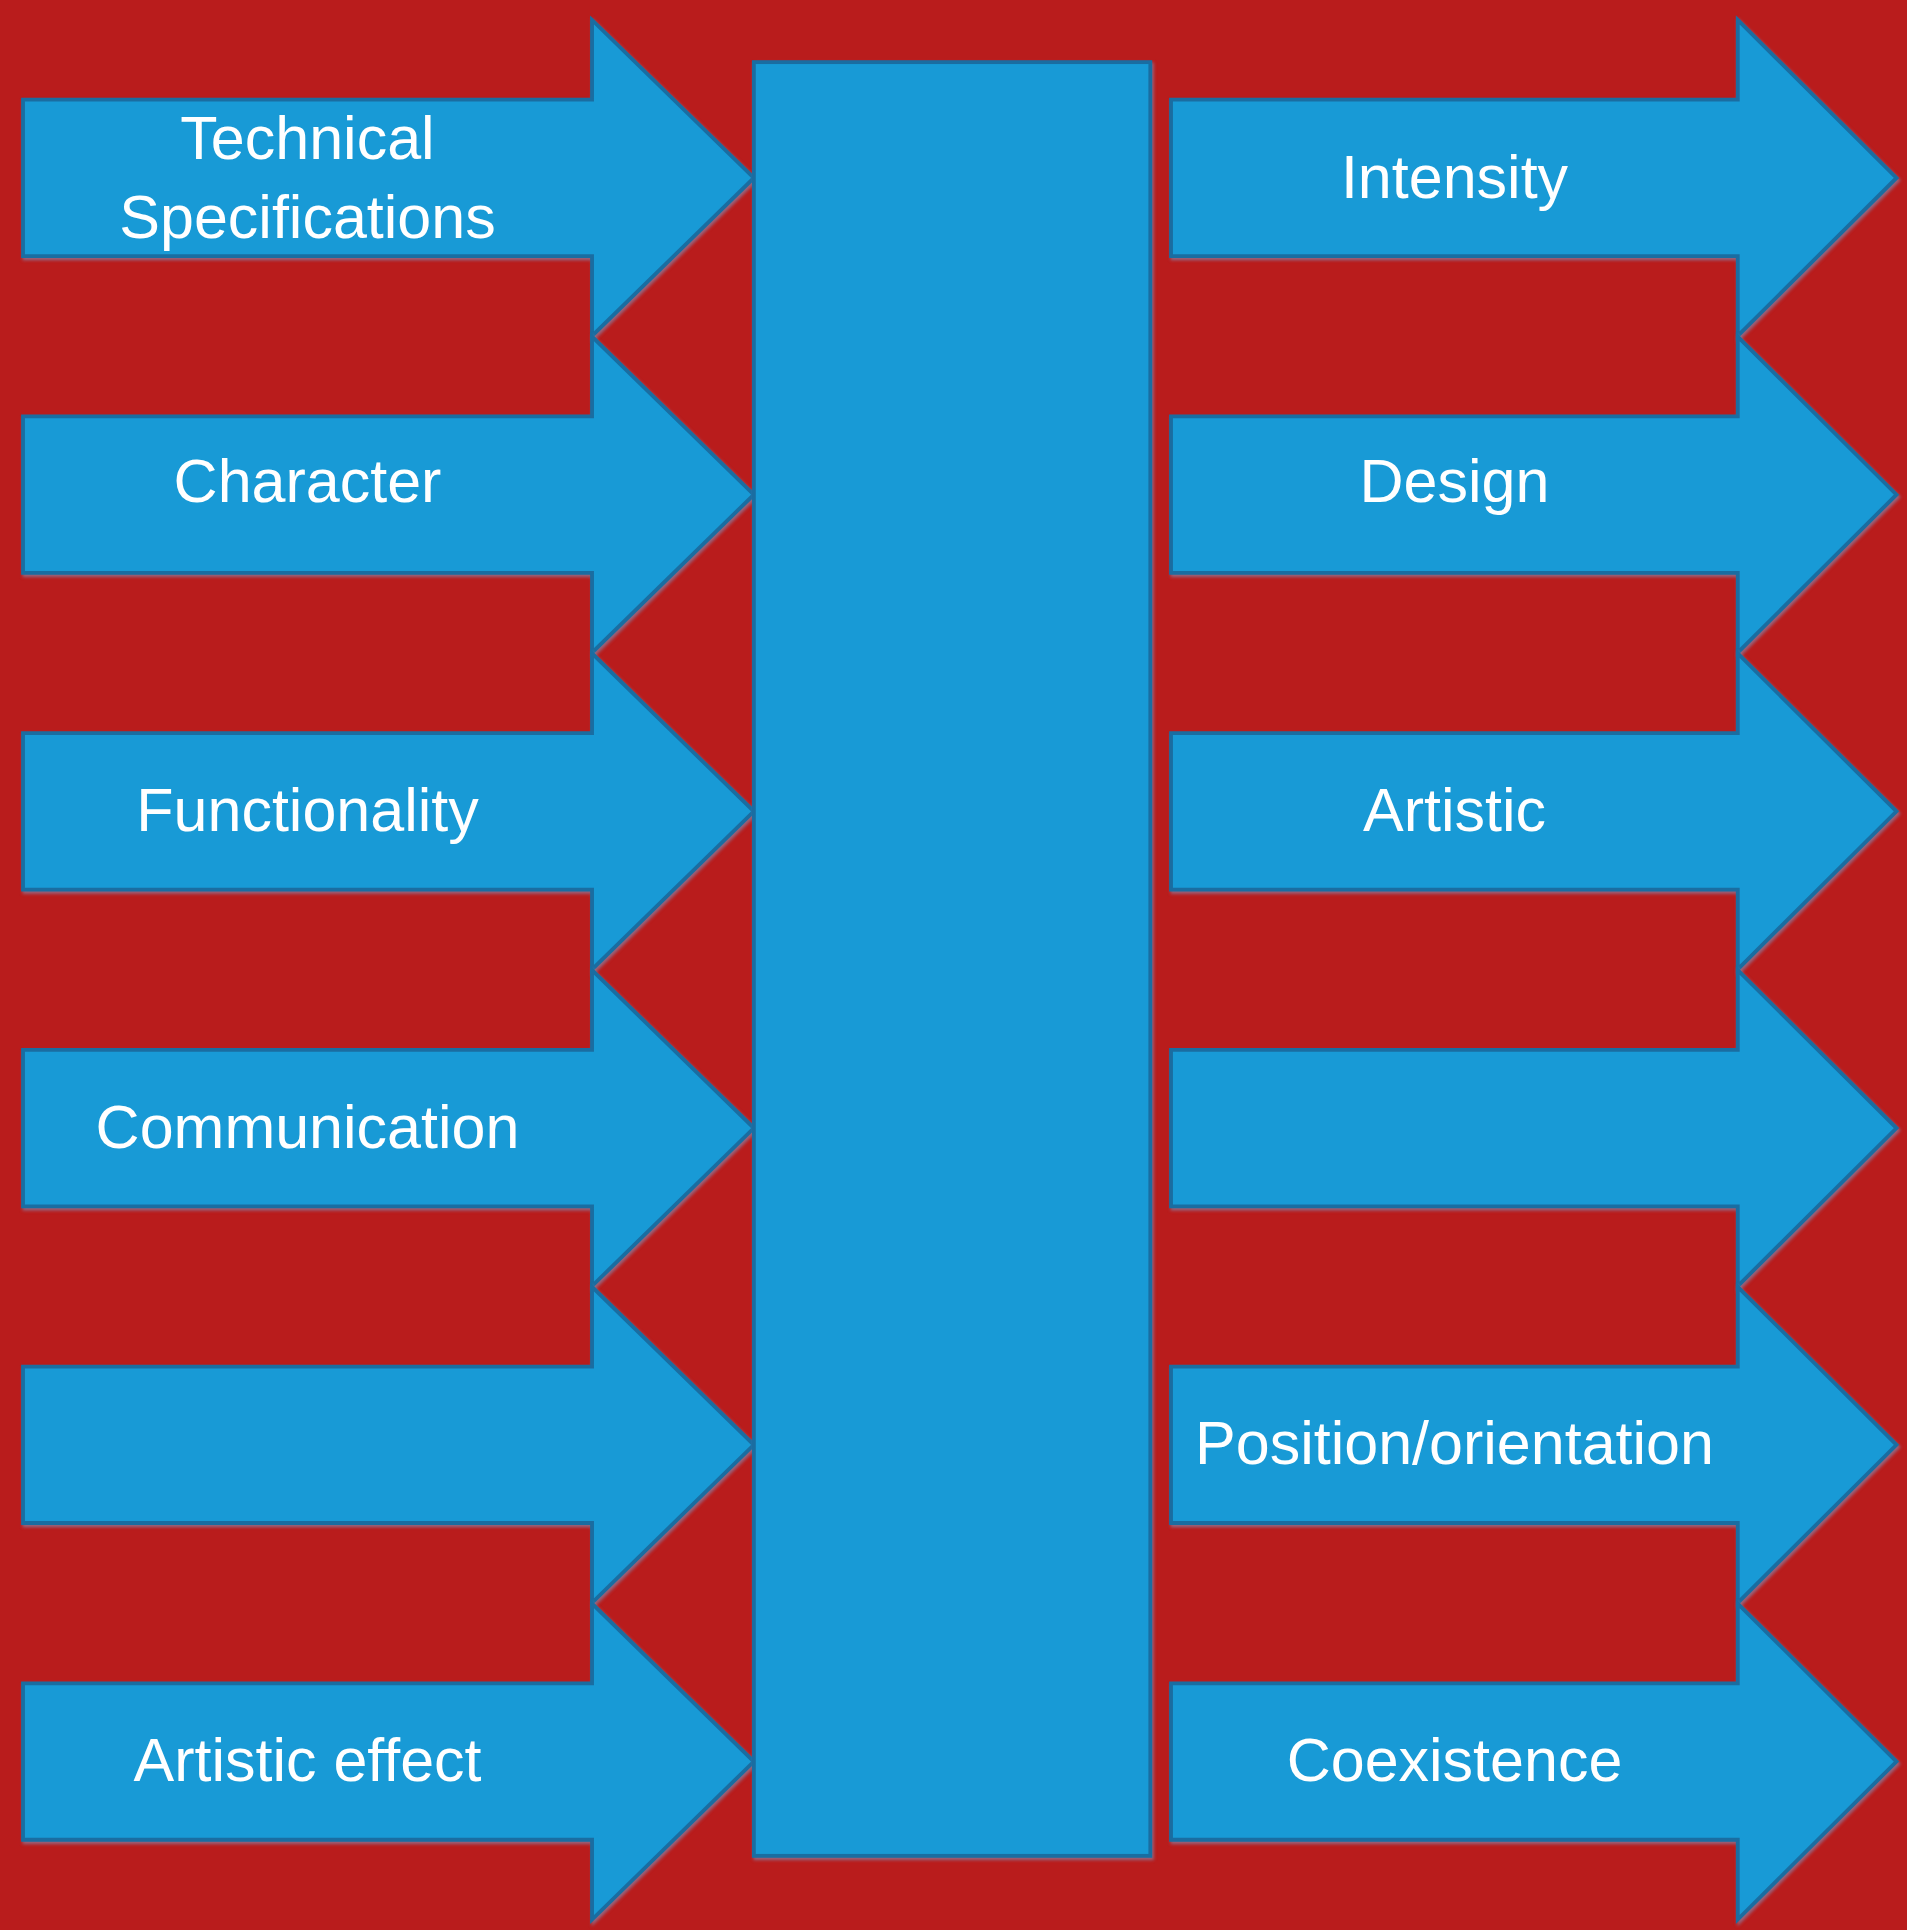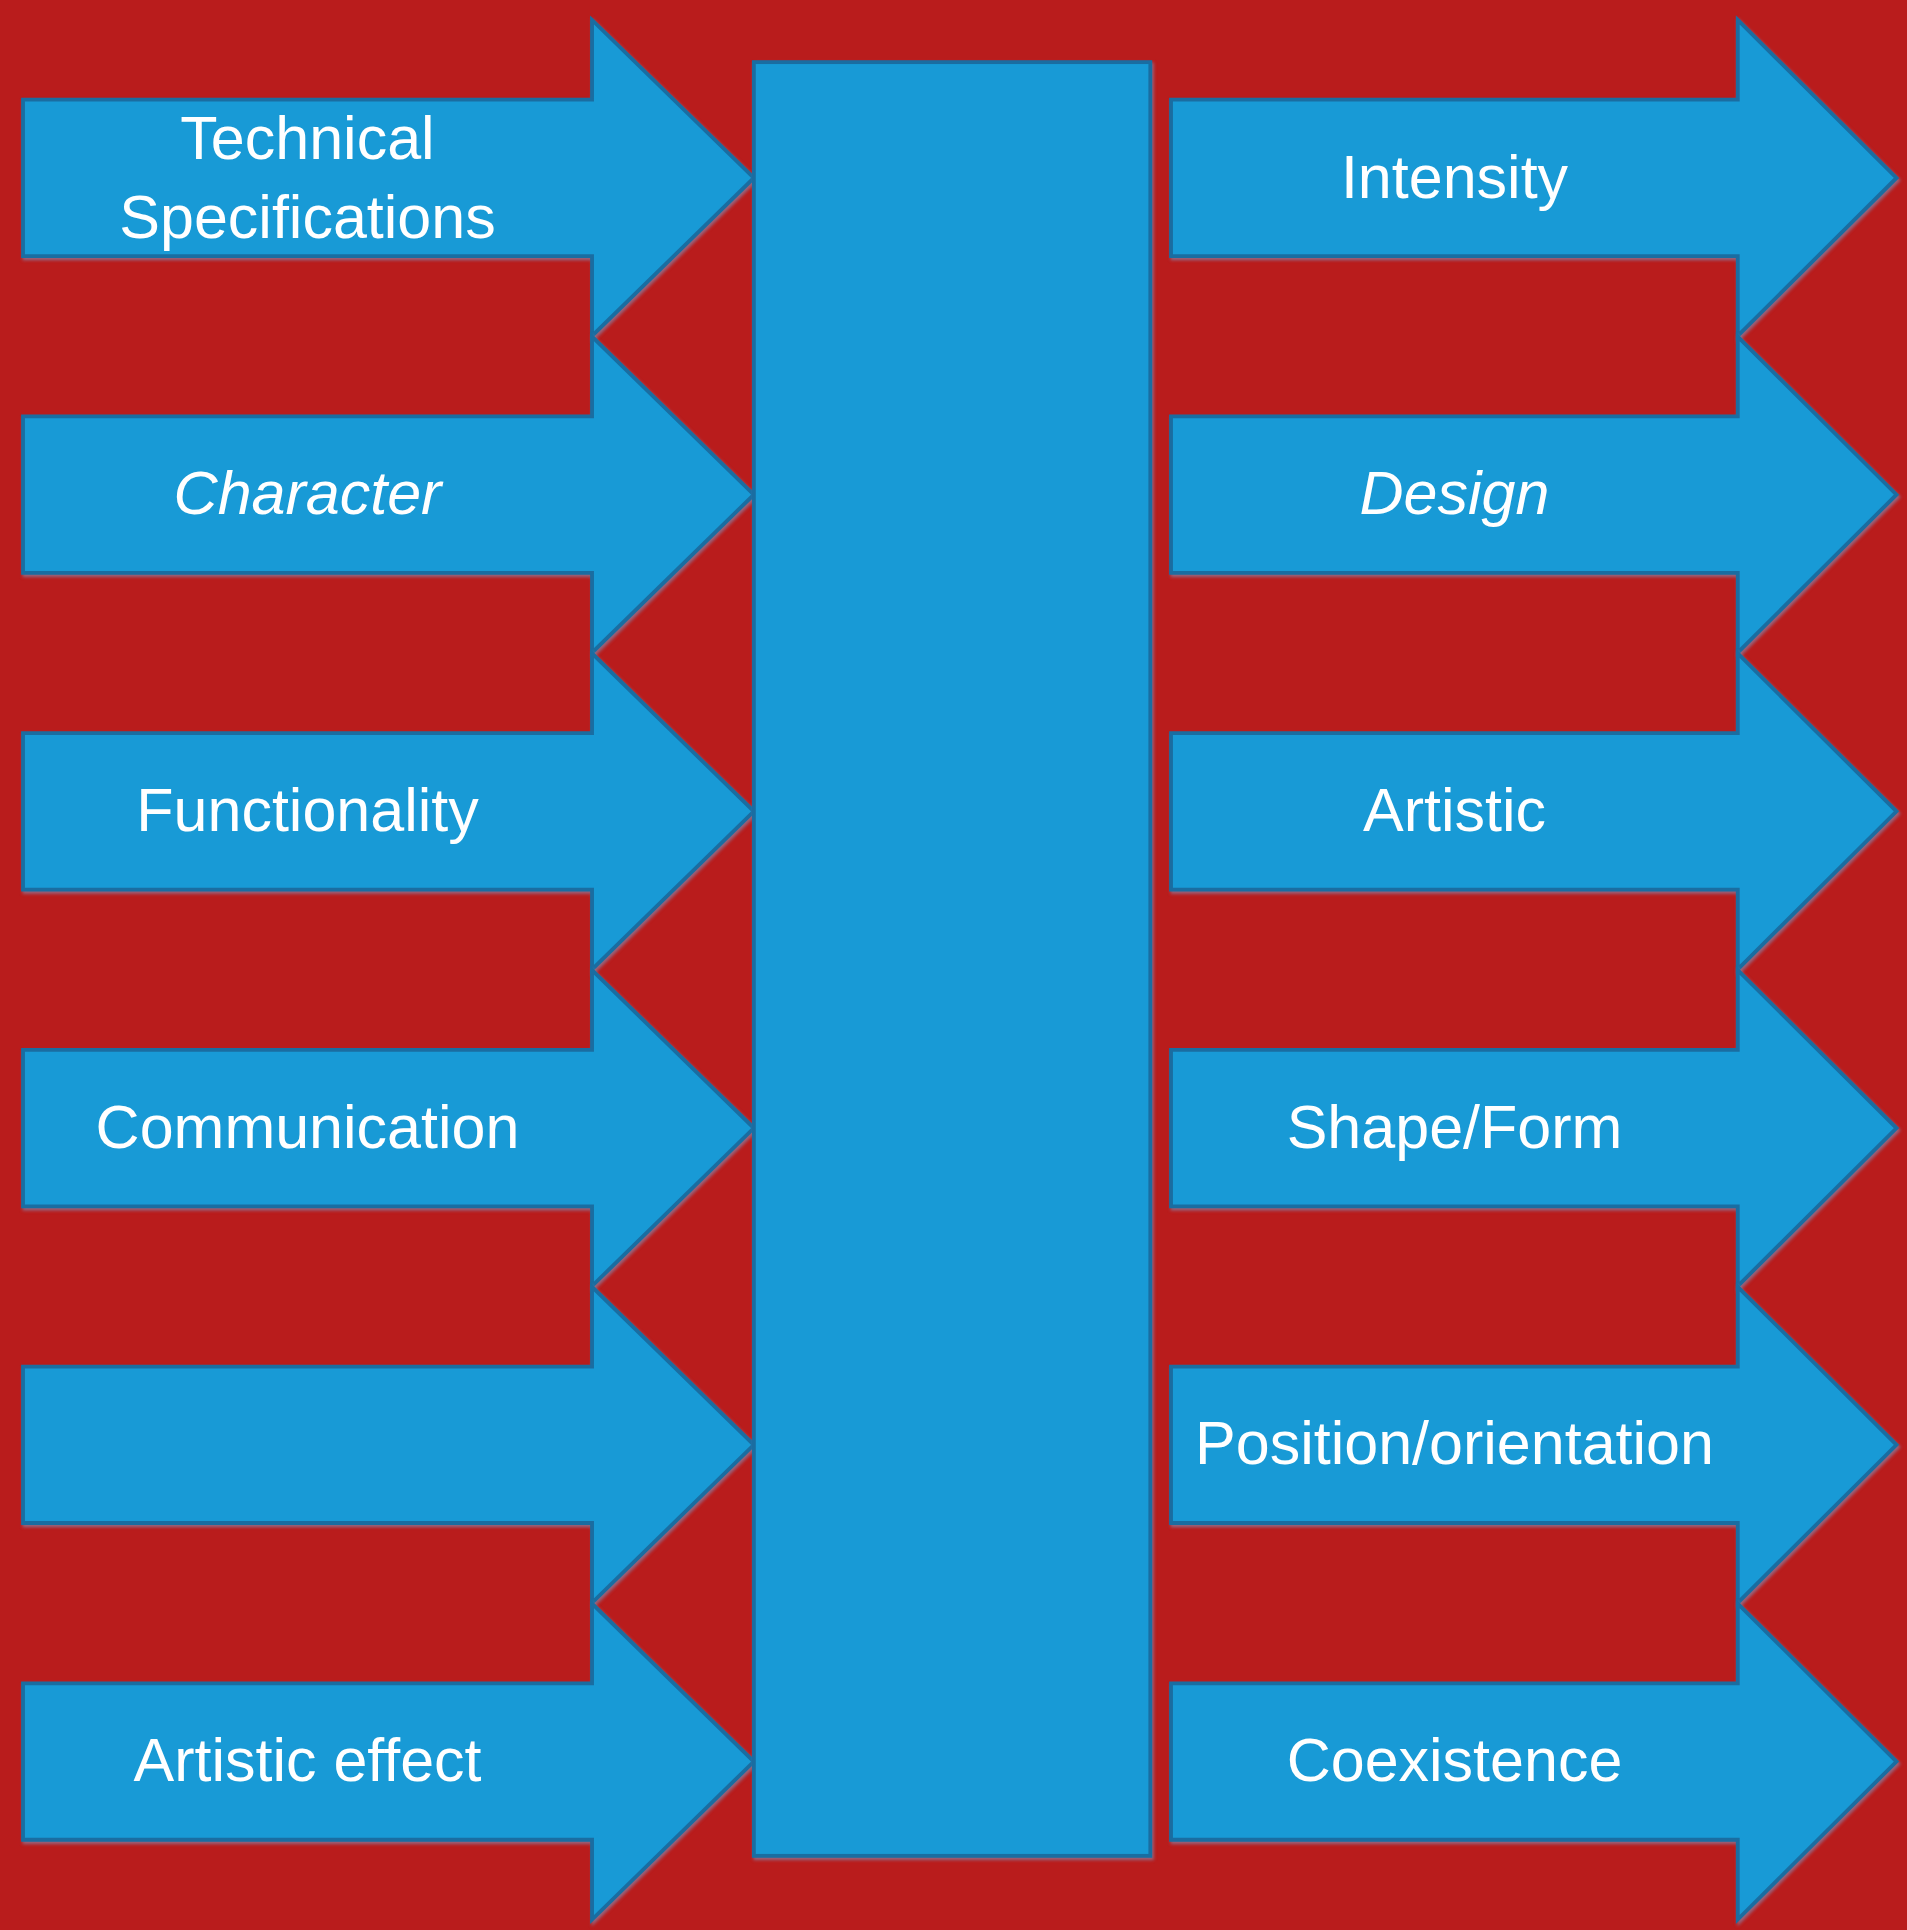--- a/index.html
+++ b/index.html
@@ -34,21 +34,21 @@
   .label-center {
     left: 754px; top: 62px; width: 396px; height: 1793px;
     font-size: 63px;
     font-weight: bold;
     font-style: italic;
     line-height: 1.38;
     padding: 0 31px;
     box-sizing: border-box;
   }
   .row1 { top: 100px;  }
-  .row2 { top: 416px; font-style: italic;  }
+  .row2 { top: 404px;  }
   .row3 { top: 733px;  }
   .row4 { top: 1050px; }
   .row5 { top: 1366px; }
   .row6 { top: 1683px; }
 </style>
 </head>
 <body>
 
 <div id="canvas">
 
@@ -74,18 +74,17 @@
   <div class="label label-left row1">Technical Specifications</div>
   <div class="label label-left row2">Character</div>
   <div class="label label-left row3">Functionality</div>
   <div class="label label-left row4">Communication</div>
   <div class="label label-left row6">Artistic effect</div>
 
 
   <div class="label label-right row1">Intensity</div>
   <div class="label label-right row2">Design</div>
   <div class="label label-right row3">Artistic</div>
-  <div class="label label-right row4">Shape/Form</div>
   <div class="label label-right row5">Position/orientation</div>
   <div class="label label-right row6">Coexistence</div>
 
 </div>
 
 
 </body></html>

